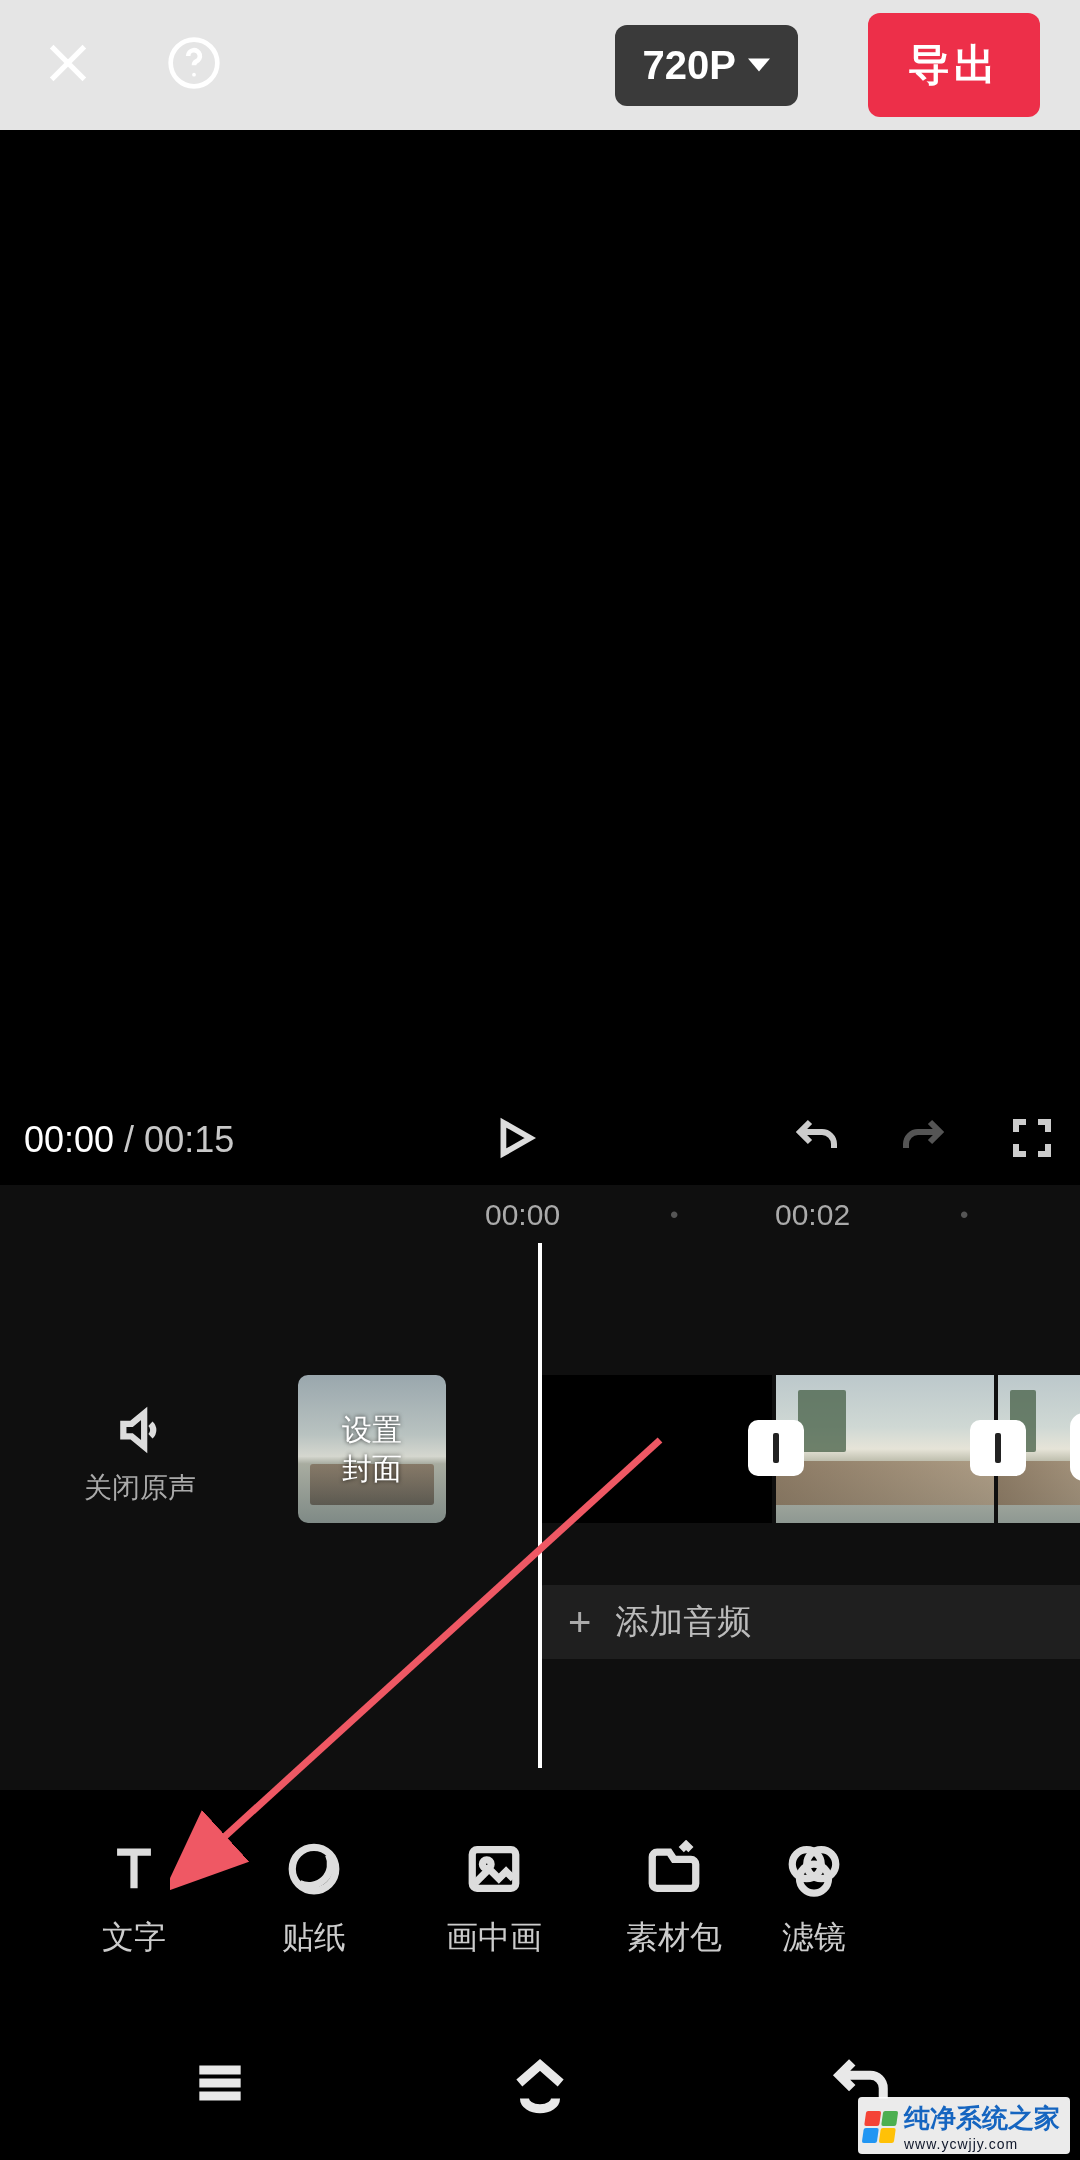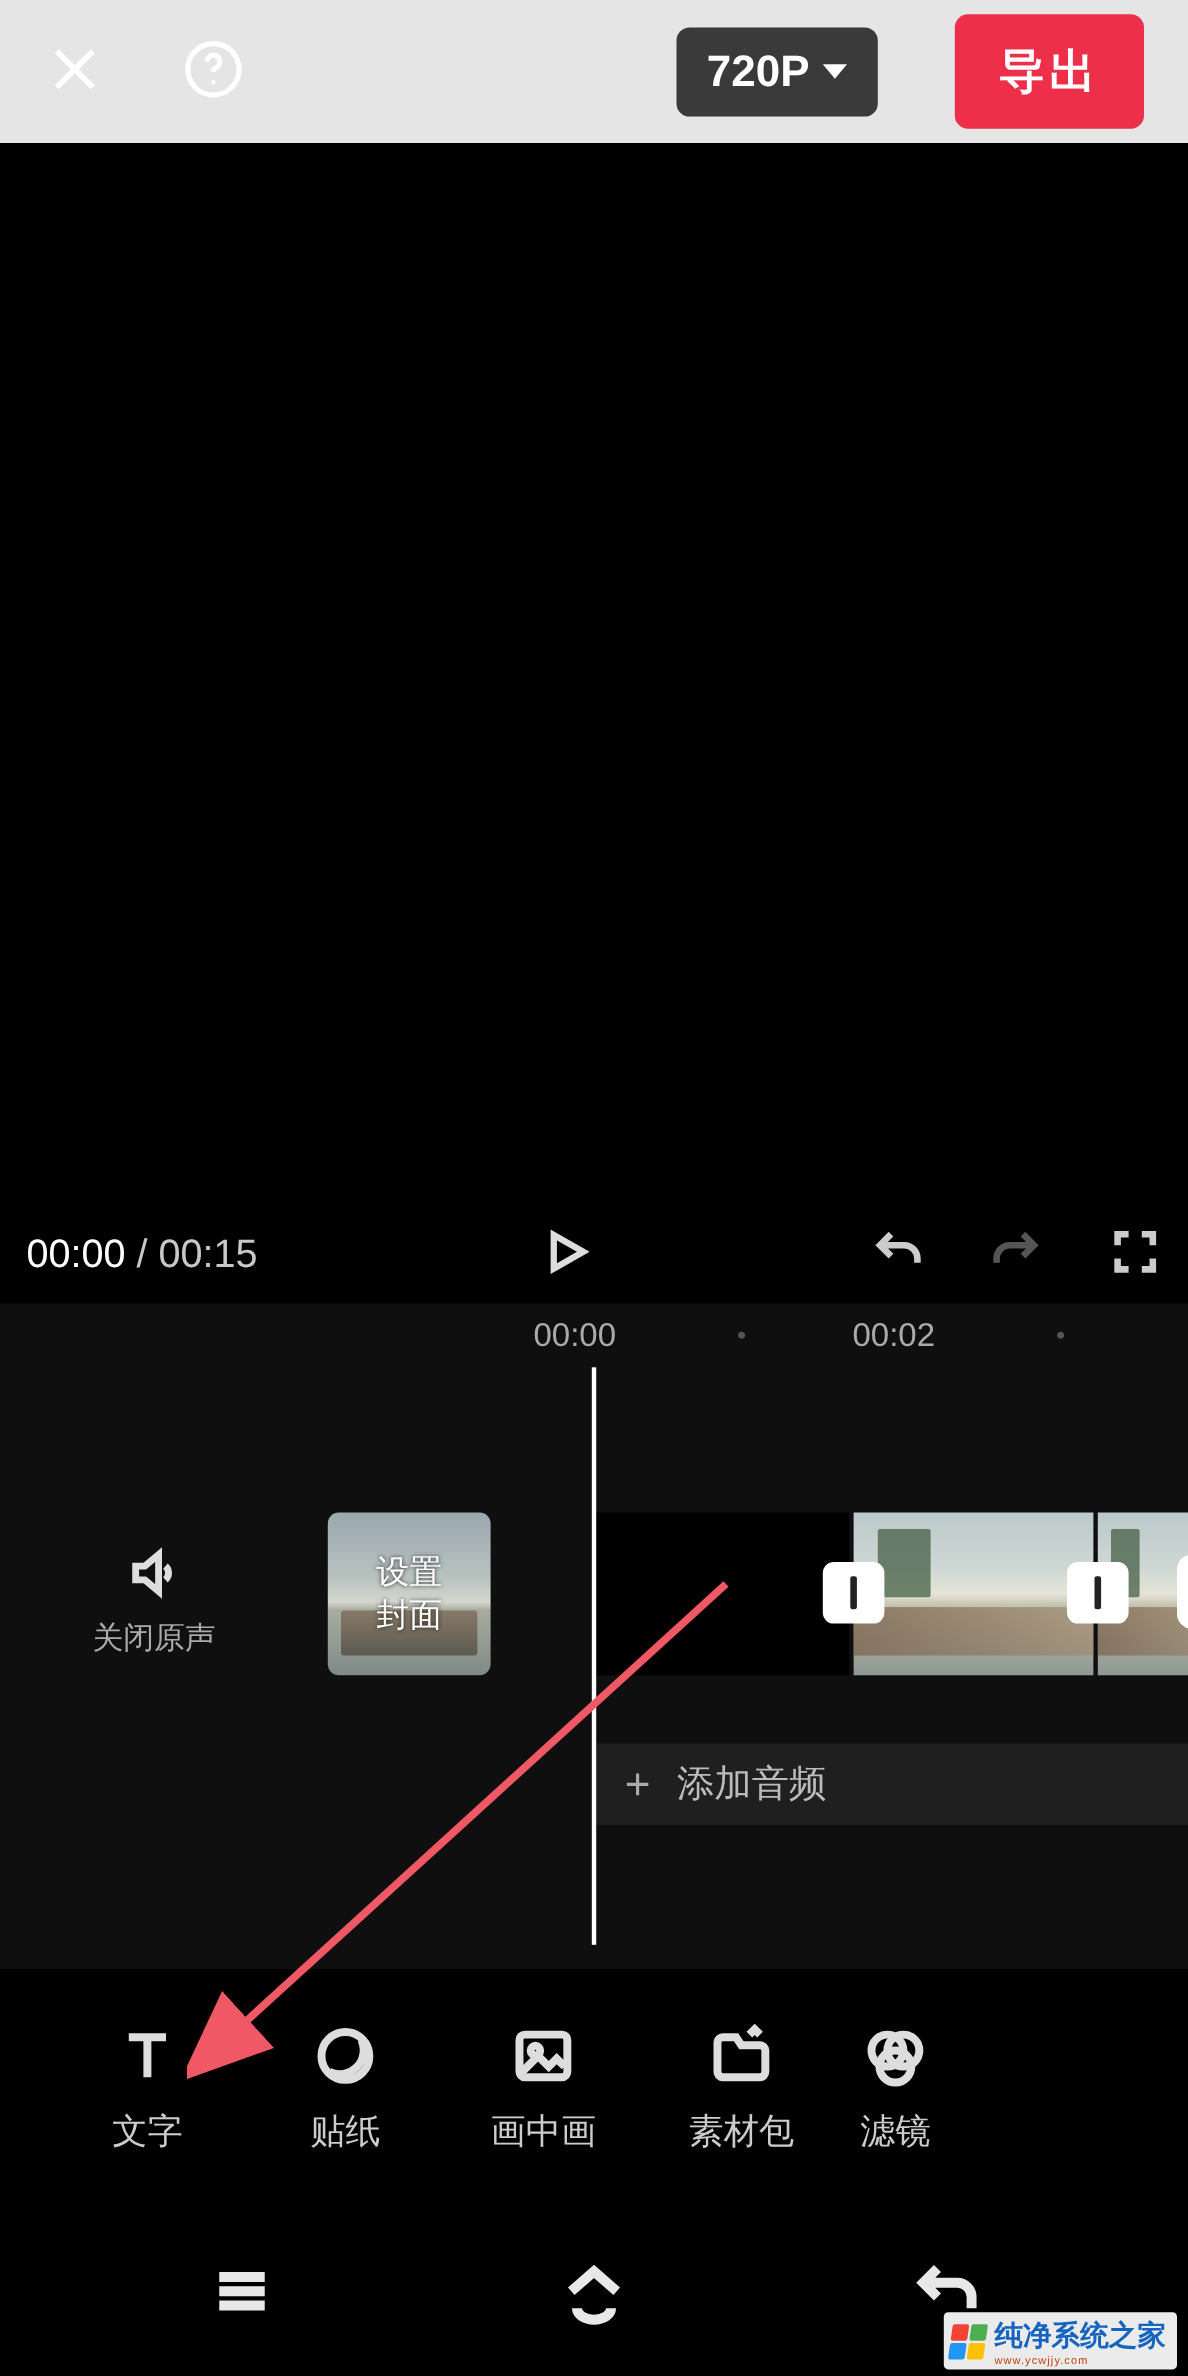--- a/index.html
+++ b/index.html
@@ -68,21 +68,21 @@
   .bottom-tools { position: absolute; left: 0; right: 0; bottom: 150px; height: 220px; display: flex; align-items: center; padding-left: 44px; gap: 0; overflow: hidden; }
   .tool { width: 180px; display: flex; flex-direction: column; align-items: center; gap: 18px; flex-shrink: 0; }
   .tool svg { width: 58px; height: 58px; stroke: #ddd; fill: none; stroke-width: 3; }
   .tool span { font-size: 32px; color: #ccc; }
   .tool.partial { width: 100px; text-align: center; }
 
   .navbar { position: absolute; left: 0; right: 0; bottom: 0; height: 150px; background: #000; display: flex; align-items: center; justify-content: space-around; padding: 0 60px; }
   .navbar svg { width: 62px; height: 62px; stroke: #e8e8e8; fill: none; stroke-width: 3.5; }
 
   .watermark { position: absolute; right: 10px; bottom: 6px; z-index: 50; display: flex; align-items: center; gap: 8px; background: rgba(255,255,255,0.92); color: #1565c0; padding: 4px 10px 2px 6px; border-radius: 4px; font-size: 26px; font-weight: 700; }
-  .watermark small { display:block; font-size: 10px; color:#c2410c; font-weight:400; letter-spacing:1px; }
+  .watermark small { display:block; font-size: 14px; color:#0f172a; font-weight:400; letter-spacing:1px; }
   .watermark .logo { width: 32px; height: 32px; display: grid; grid-template-columns: 1fr 1fr; grid-template-rows: 1fr 1fr; gap: 2px; transform: skewX(-8deg); }
   .watermark .logo i { display:block; border-radius:2px; }
   .watermark .logo i:nth-child(1){background:#f44336;}
   .watermark .logo i:nth-child(2){background:#4caf50;}
   .watermark .logo i:nth-child(3){background:#2196f3;}
   .watermark .logo i:nth-child(4){background:#ffc107;}
 </style>
 </head>
 <body>
 

